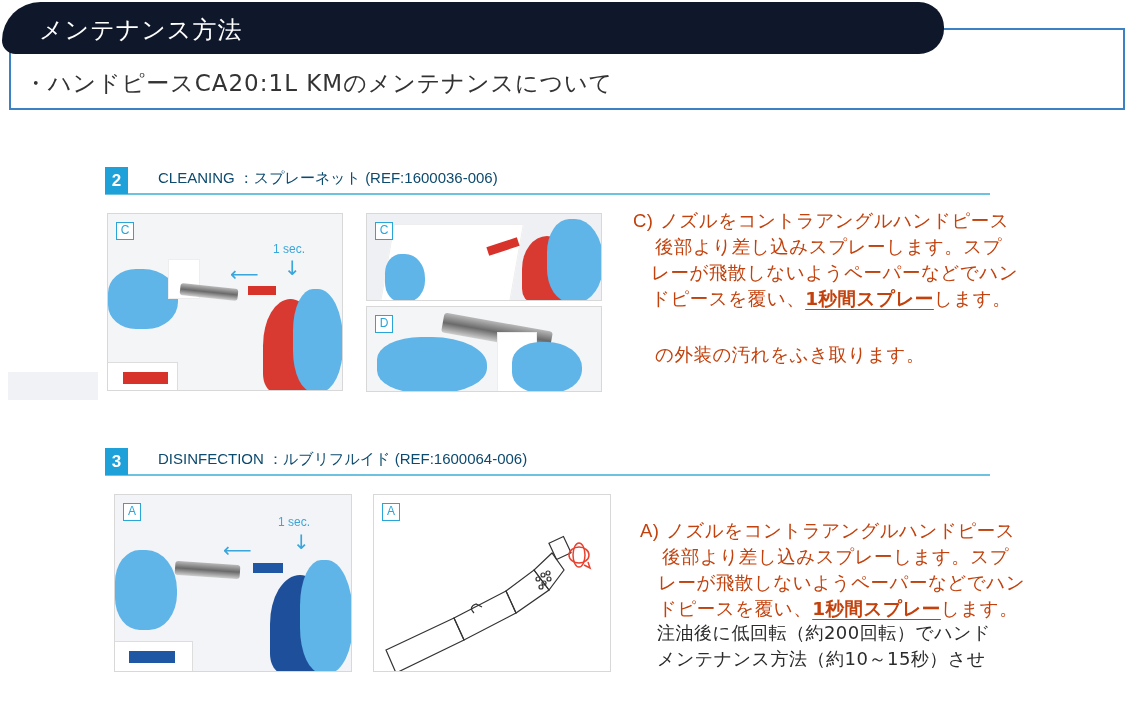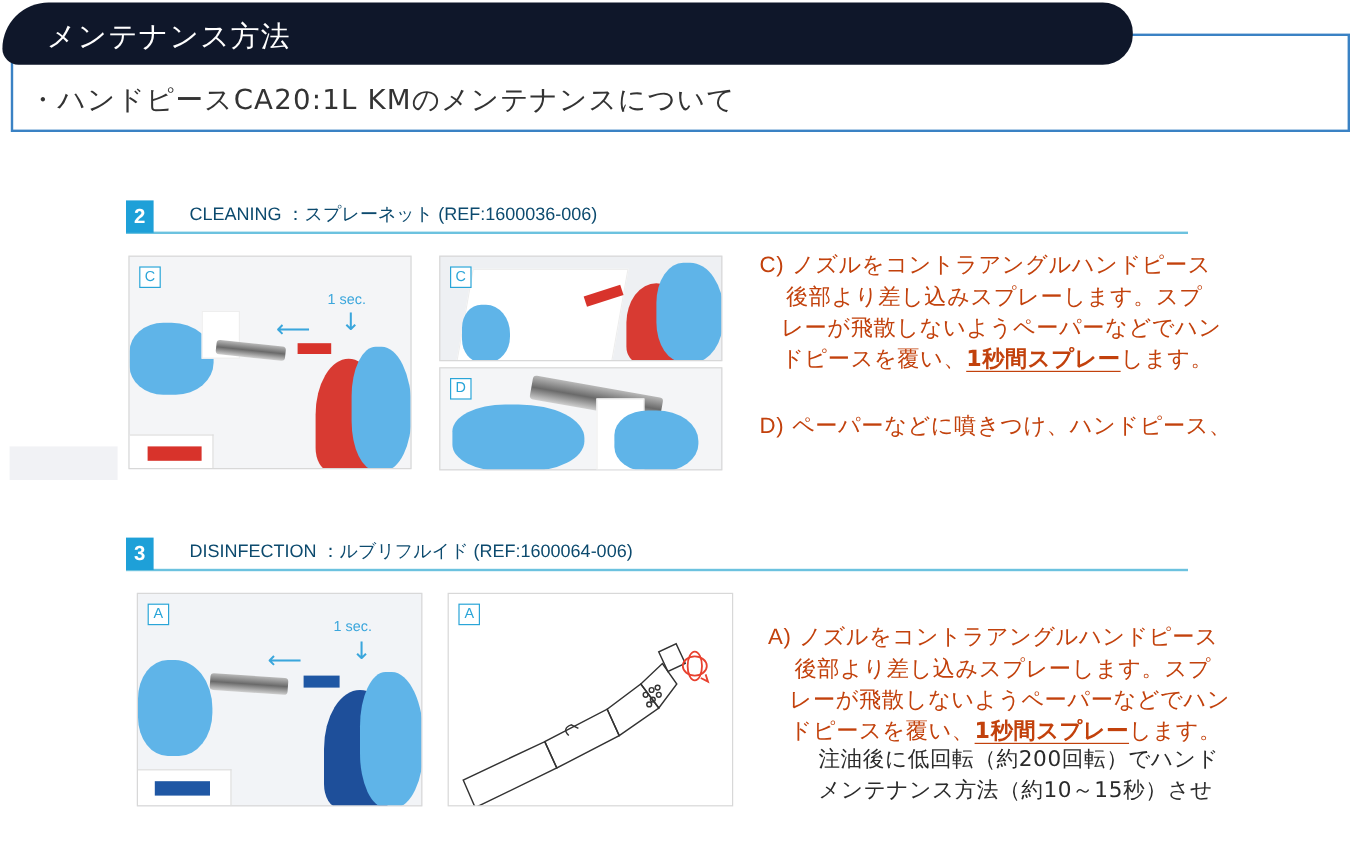--- a/index.html
+++ b/index.html
@@ -118,21 +118,21 @@
 </div>
 
 <div class="para" style="left:633px;top:208px;">
   <span class="line"><span class="lab">C)</span> <span>ノズルをコントラアングルハンドピース</span></span>
   <span class="line indent">後部より差し込みスプレーします。スプ</span>
   <span class="line indent" style="padding-left:18px;">レーが飛散しないようペーパーなどでハン</span>
   <span class="line indent" style="padding-left:18px;"><span>ドピースを覆い、</span><span class="strong-u">1秒間スプレー</span><span>します。</span></span>
 </div>
 
 <div class="para" style="left:633px;top:342px;">
-  <span class="line"><span class="lab">D)</span> <span>ペーパーなどに噴きつけ、ハンドピース、</span></span>
+  <span class="line indent">の外装の汚れをふき取ります。</span>
 </div>
 
 <div class="sec-head" style="top:448px;">
   <div class="sec-num">3</div>
   <div class="sec-title">DISINFECTION ：ルブリフルイド (REF:1600064-006)</div>
 </div>
 
 <div class="photo" style="left:114px;top:494px;width:238px;height:178px;background:#f2f4f7;">
   <div class="tag">A</div>
   <div class="sec-label" style="left:163px;top:20px;">1 sec.</div>
@@ -173,16 +173,16 @@
   </svg>
 </div>
 
 <div class="para" style="left:640px;top:490px;margin-top:28px;">
   <span class="line"><span class="lab">A)</span> <span>ノズルをコントラアングルハンドピース</span></span>
   <span class="line indent">後部より差し込みスプレーします。スプ</span>
   <span class="line indent" style="padding-left:18px;">レーが飛散しないようペーパーなどでハン</span>
   <span class="line indent" style="padding-left:18px;"><span>ドピースを覆い、</span><span class="strong-u">1秒間スプレー</span><span>します。</span></span>
 </div>
 
-<div class="note" style="left:682px;top:620px;">
+<div class="note" style="left:657px;top:620px;">
   <span class="line">注油後に低回転（約200回転）でハンド</span>
   <span class="line">メンテナンス方法（約10～15秒）させ</span>
 </div>
 
 </body></html>

